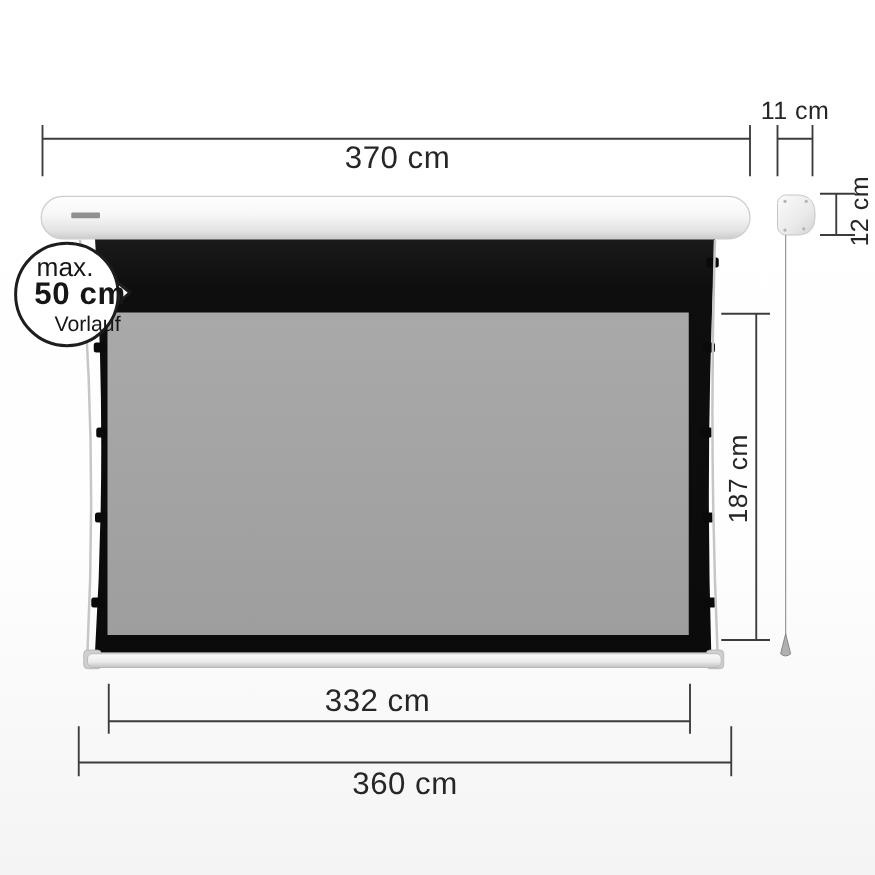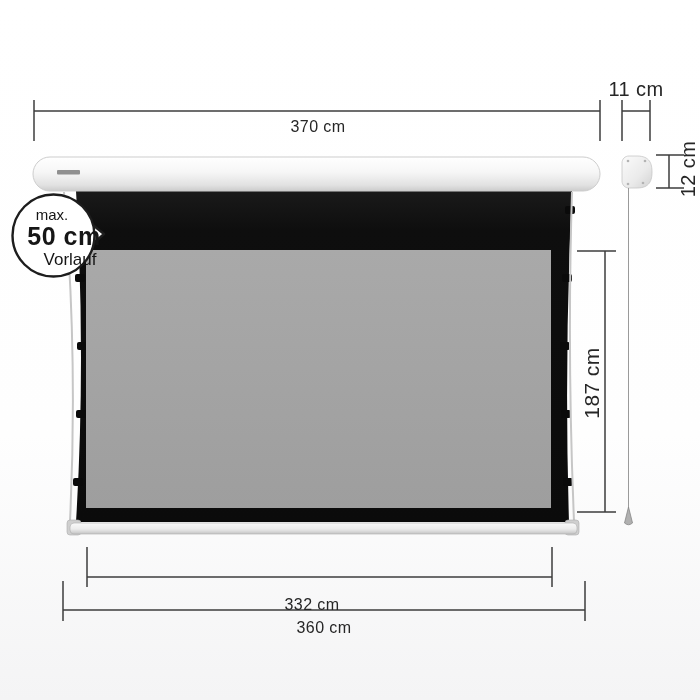--- a/index.html
+++ b/index.html
@@ -7,38 +7,38 @@
   #canvas {
     position: relative;
     width: 700px; height: 700px;
     background: linear-gradient(180deg, #ffffff 0%, #fefefe 62%, #f4f4f5 100%);
     overflow: hidden;
   }
   #scene { position: absolute; left: 0; top: 0; }
   .dim-label {
     position: absolute;
     color: #262626;
-    font-size: 16px;
+    font-size: 25px;
     letter-spacing: 0.4px;
     white-space: nowrap;
     transform: translate(-50%, -50%);
     line-height: 1;
   }
   .dim-label.sz20 { font-size: 20px; }
   .dim-label.sz21 { font-size: 21px; }
   .dim-label.vert { transform: translate(-50%, -50%) rotate(-90deg); }
   .bubble-text {
     position: absolute;
     color: #161616;
     white-space: nowrap;
     transform: translate(-50%, -50%);
     line-height: 1;
     text-align: center;
   }
-  .bubble-line1 { font-size: 15px; }
+  .bubble-line1 { font-size: 21px; }
   .bubble-line2 { font-size: 25px; font-weight: bold; letter-spacing: 0.5px; padding-left: 26px; }
   .bubble-line3 { font-size: 17px; }
 </style>
 </head>
 <body>
 
 <div id="canvas">
 
   <svg id="scene" width="700" height="700" viewBox="0 0 700 700">
     <defs>
@@ -154,21 +154,21 @@
   </svg>
 
   <div class="dim-label" style="left:318px; top:127px;">370 cm</div>
 
   <div class="dim-label sz20" style="left:636px; top:89px;">11 cm</div>
 
   <div class="dim-label sz20 vert" style="left:688px; top:169px;">12 cm</div>
 
   <div class="dim-label sz21 vert" style="left:591px; top:383px;">187 cm</div>
 
-  <div class="dim-label" style="left:312px; top:561px;margin-top:44px;">332 cm</div>
+  <div class="dim-label" style="left:302px; top:561px;">332 cm</div>
 
   <div class="dim-label" style="left:324px; top:628px;">360 cm</div>
 
   <div class="bubble-text bubble-line1" style="left:52px; top:214px;">max.</div>
   <div class="bubble-text bubble-line2" style="left:51px; top:236px;">50 cm</div>
   <div class="bubble-text bubble-line3" style="left:70px; top:259px;">Vorlauf</div>
 
 </div>
 
 </body></html>

